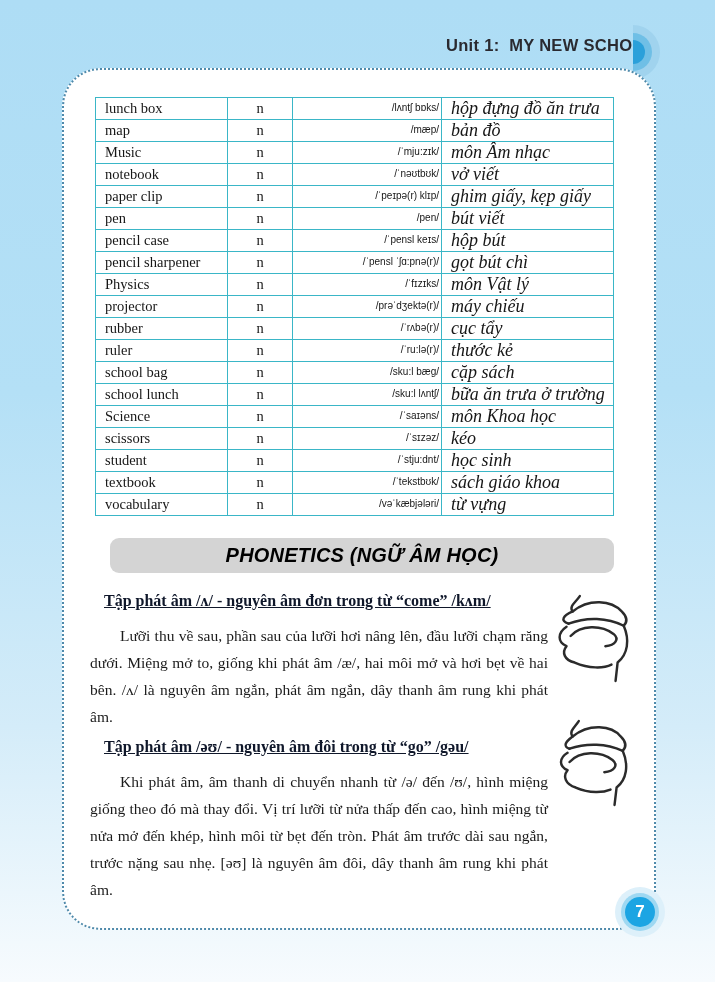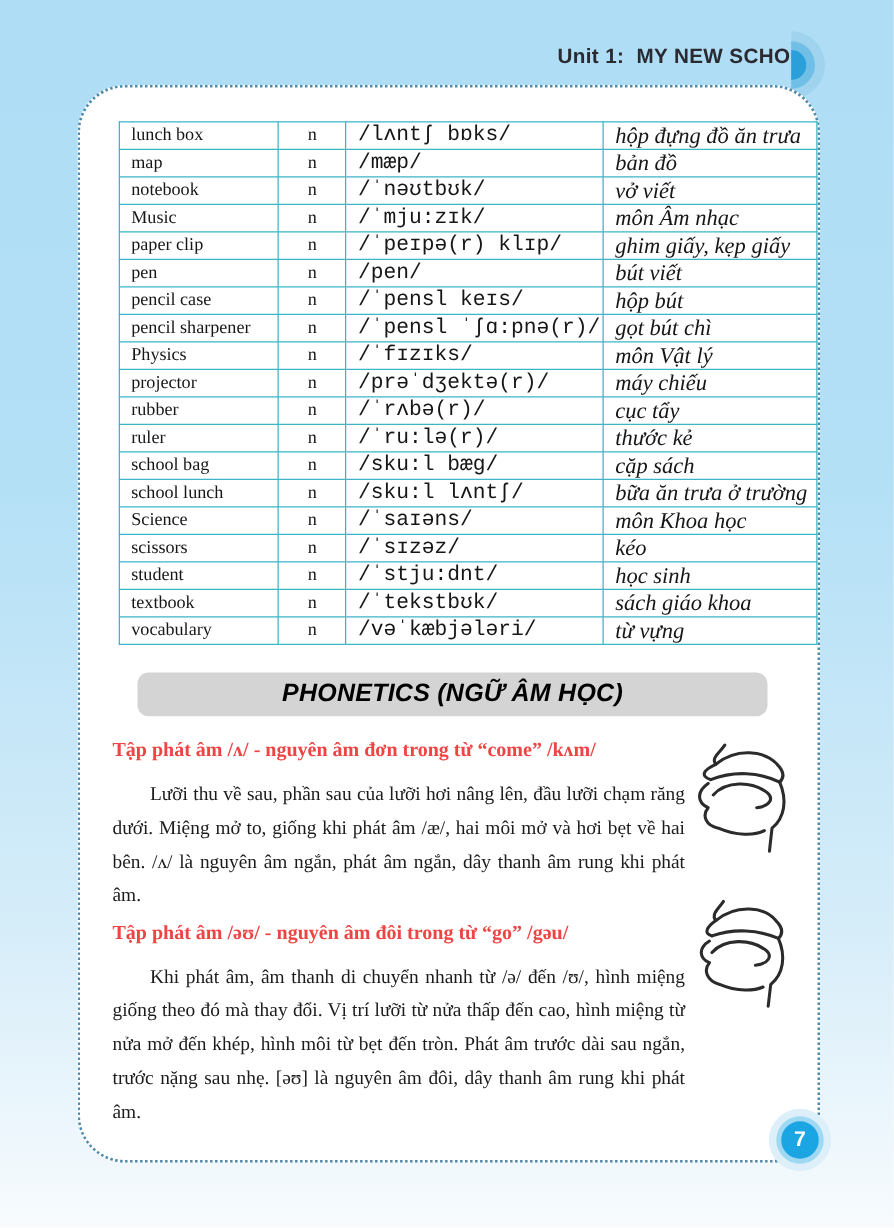--- a/index.html
+++ b/index.html
@@ -29,34 +29,34 @@
     position:absolute;left:31px;top:27px;border-collapse:collapse;
     background:#fff;
   }
   .vocab-table td{
     border:1px solid #3ab6c7;height:21px;vertical-align:middle;
     font-size:14.5px;color:#161616;padding:0 2px 0 9px;line-height:1.05;
     white-space:nowrap;overflow:hidden;
   }
   td.col-word{width:120px;}
   td.col-pos{width:64px;text-align:center;padding:0;}
-  td.col-ipa{width:137px;font-family:Liberation Mono, monospace;font-size:17px;}
+  td.col-ipa{width:137px;font-family:Liberation Sans, sans-serif;font-size:10px;text-align:right;}
   td.col-meaning{width:160px;font-style:italic;font-size:18px;}
   
   .phonetics-bar{
     position:absolute;left:46px;top:468px;width:504px;height:35px;
     background:#d4d4d4;border-radius:9px;
     display:flex;align-items:center;justify-content:center;
     font-family:"Liberation Sans","DejaVu Sans",sans-serif;font-weight:bold;
     font-size:20px;color:#000000;letter-spacing:.2px;font-style:italic;
   }
   .phon-content{position:absolute;left:26px;top:514px;width:562px;}
   .phon-heading{
     font-family:"Liberation Serif","DejaVu Sans",serif;font-weight:bold;
-    font-size:16px;color:#ef4444;margin:8px 0 2px 0;
+    font-size:16px;color:#0f172a;margin:8px 0 2px 14px;text-decoration:underline;
   }
   .phon-body{
     font-family:"Liberation Serif","DejaVu Sans",serif;
     font-size:15.5px;line-height:27px;color:#1b1b1b;
     width:458px;margin:12px 0 6px 0;text-indent:30px;text-align:justify;
   }
   .diagram{position:absolute;width:94px;height:92px;}
   .diagram-1{left:478px;top:522px;}
   .diagram-2{left:478px;top:646px;}
   .diagram svg{width:100%;height:100%;}
@@ -92,30 +92,30 @@
           <td class="col-ipa">/lʌntʃ bɒks/</td>
           <td class="col-meaning">hộp đựng đồ ăn trưa</td>
         </tr>
         <tr>
           <td class="col-word">map</td>
           <td class="col-pos">n</td>
           <td class="col-ipa">/mæp/</td>
           <td class="col-meaning">bản đồ</td>
         </tr>
         <tr>
+          <td class="col-word">Music</td>
+          <td class="col-pos">n</td>
+          <td class="col-ipa">/ˈmju:zɪk/</td>
+          <td class="col-meaning">môn Âm nhạc</td>
+        </tr>
+        <tr>
           <td class="col-word">notebook</td>
           <td class="col-pos">n</td>
           <td class="col-ipa">/ˈnəʊtbʊk/</td>
           <td class="col-meaning">vở viết</td>
-        </tr>
-        <tr>
-          <td class="col-word">Music</td>
-          <td class="col-pos">n</td>
-          <td class="col-ipa">/ˈmju:zɪk/</td>
-          <td class="col-meaning">môn Âm nhạc</td>
         </tr>
         <tr>
           <td class="col-word">paper clip</td>
           <td class="col-pos">n</td>
           <td class="col-ipa">/ˈpeɪpə(r) klɪp/</td>
           <td class="col-meaning">ghim giấy, kẹp giấy</td>
         </tr>
         <tr>
           <td class="col-word">pen</td>
           <td class="col-pos">n</td>

